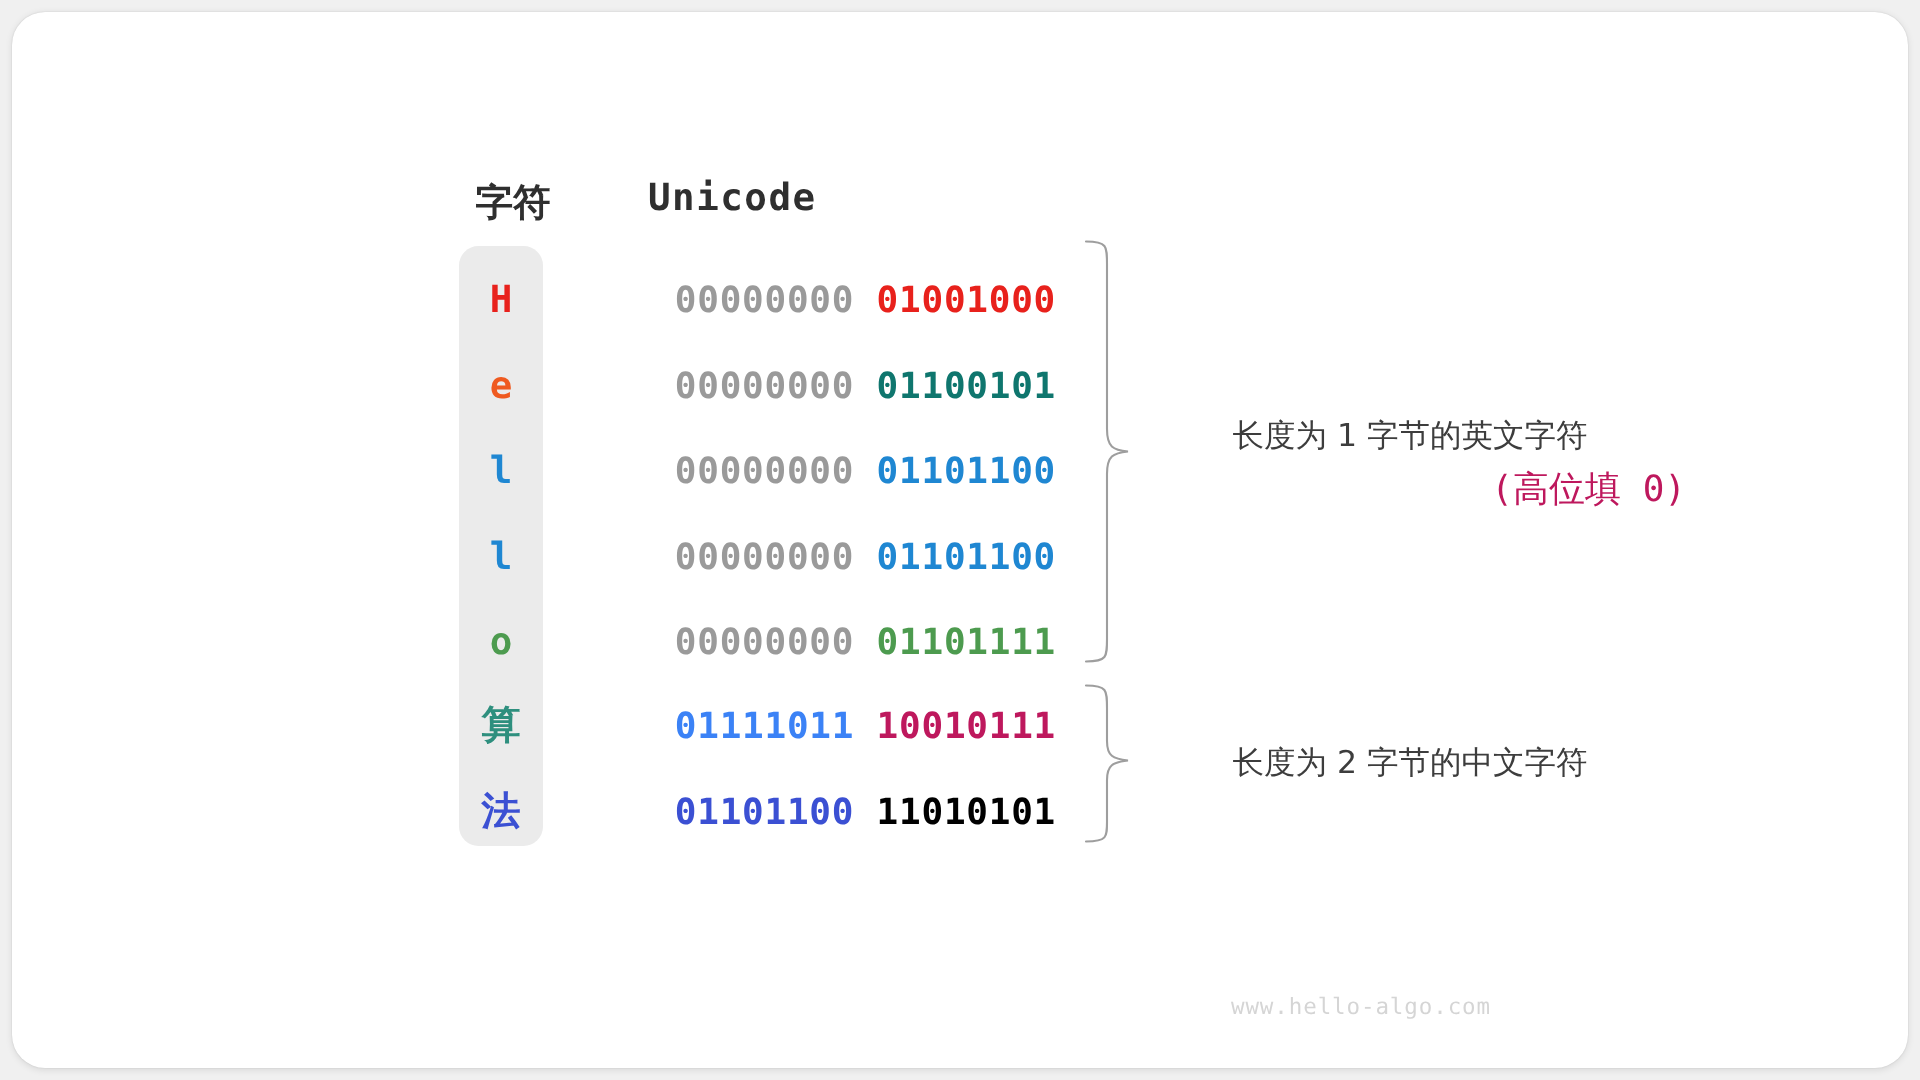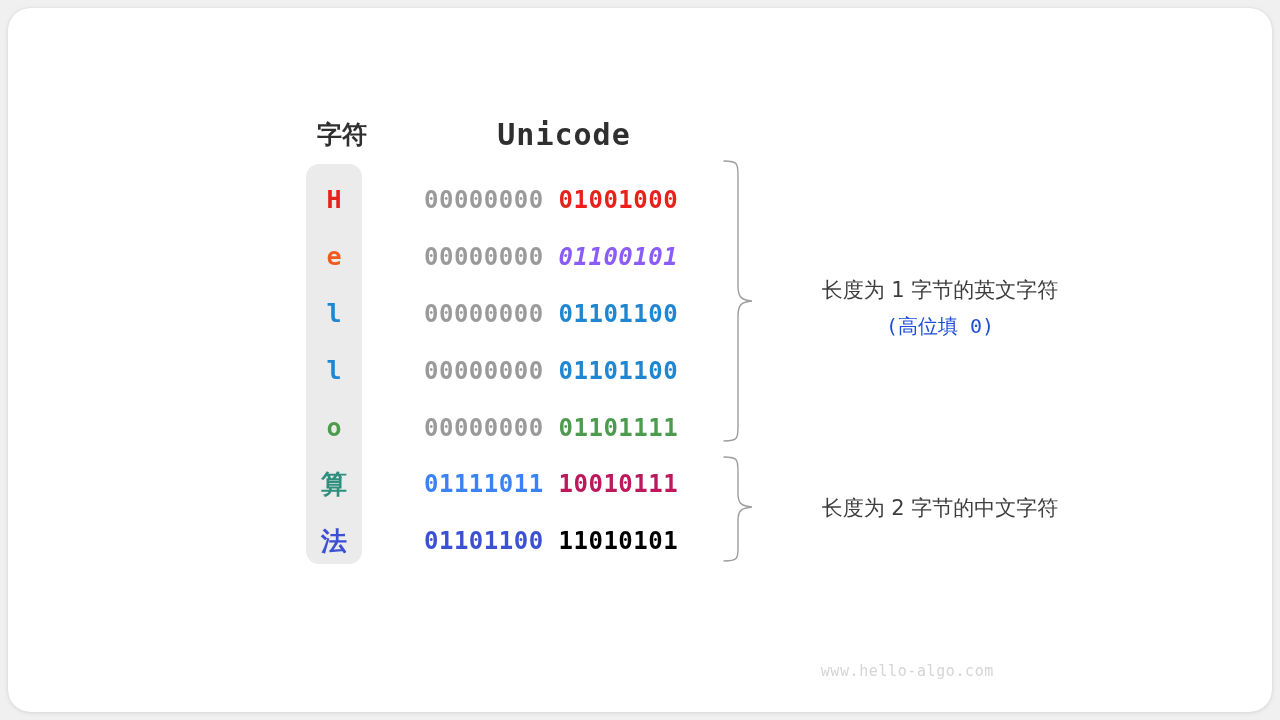--- a/index.html
+++ b/index.html
@@ -44,22 +44,21 @@
     top: 110px;
     width: 72px;
     text-align: center;
     font-size: 25px;
     font-family: "Liberation Sans", "DejaVu Sans", sans-serif;
   }
   .hdr-unicode {
     left: 424px;
     top: 109px;
     width: 264px;
-    text-align: center;
-    font-size: 30px;
+    font-size: 25px;
     letter-spacing: 1px;
     font-family: "DejaVu Sans Mono", "Liberation Mono", monospace;
   }
 
   
   .char-pill {
     position: absolute;
     left: 298px;
     top: 156px;
     width: 56px;
@@ -83,21 +82,21 @@
     font-size: 26px;
   }
 
   
   .bin-row {
     position: absolute;
     left: 416px;
     width: 280px;
     height: 30px;
     line-height: 30px;
-    text-align: left;
+    text-align: right;
     font-size: 24px;
     font-weight: bold;
     letter-spacing: 0.5px;
     white-space: pre;
     font-family: "DejaVu Sans Mono", "Liberation Mono", monospace;
   }
   .bin-high { color: #9a9a9a; }
 
   
   .brace {
@@ -110,23 +109,24 @@
     position: absolute;
     color: #3d3d3d;
     text-align: center;
     font-size: 21px;
     line-height: 36px;
     white-space: nowrap;
     font-family: "DejaVu Sans", "Liberation Sans", sans-serif;
   }
   .note .sub {
     display: block;
-    color: #1d4ed8;
-    font-size: 20px;
+    color: #be185d;
+    font-size: 24px;
     font-family: "DejaVu Sans Mono", "Liberation Mono", monospace;
+    text-align: right;
   }
 
   
   .watermark {
     position: absolute;
     right: 58px;
     bottom: 32px;
     color: #d5d5d5;
     font-size: 15px;
     letter-spacing: 0.6px;
@@ -147,21 +147,21 @@
     <div class="char-cell" style="top: 177px; color: rgb(232, 33, 28);">H</div>
     <div class="char-cell" style="top: 234px; color: rgb(239, 90, 32);">e</div>
     <div class="char-cell" style="top: 291px; color: rgb(31, 135, 210);">l</div>
     <div class="char-cell" style="top: 348px; color: rgb(31, 135, 210);">l</div>
     <div class="char-cell" style="top: 405px; color: rgb(77, 155, 79);">o</div>
     <div class="char-cell cjk" style="top: 461px; color: rgb(46, 143, 126);">算</div>
     <div class="char-cell cjk" style="top: 518px; color: rgb(59, 80, 211);">法</div>
 
     <div class="bin-row" style="top:177px"><span class="bin-high">00000000</span><span> </span><span style="color: rgb(232, 33, 28);">01001000</span></div>
 
-    <div class="bin-row" style="top:234px"><span class="bin-high">00000000</span><span> </span><span style="color: #8b5cf6; font-style: italic;">01100101</span></div>
+    <div class="bin-row" style="top:234px"><span class="bin-high">00000000</span><span> </span><span style="color: #0f766e;">01100101</span></div>
 
     <div class="bin-row" style="top:291px"><span class="bin-high">00000000</span><span> </span><span style="color: rgb(31, 135, 210);">01101100</span></div>
 
     <div class="bin-row" style="top:348px"><span class="bin-high">00000000</span><span> </span><span style="color: rgb(31, 135, 210);">01101100</span></div>
 
     <div class="bin-row" style="top:405px"><span class="bin-high">00000000</span><span> </span><span style="color: rgb(77, 155, 79);">01101111</span></div>
 
     <div class="bin-row" style="top:461px"><span style="color: #3b82f6;">01111011</span><span> </span><span style="color: #be185d;">10010111</span></div>
 
     <div class="bin-row" style="top:518px"><span style="color: rgb(59, 80, 211);">01101100</span><span> </span><span style="color: #000000;">11010101</span></div>

